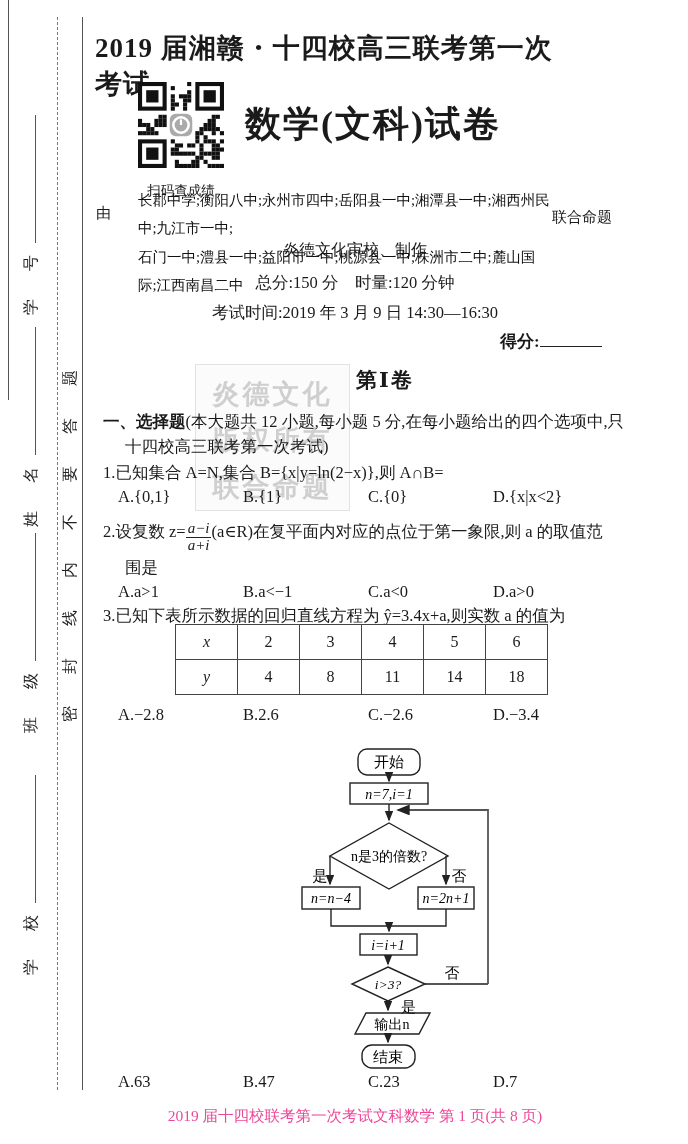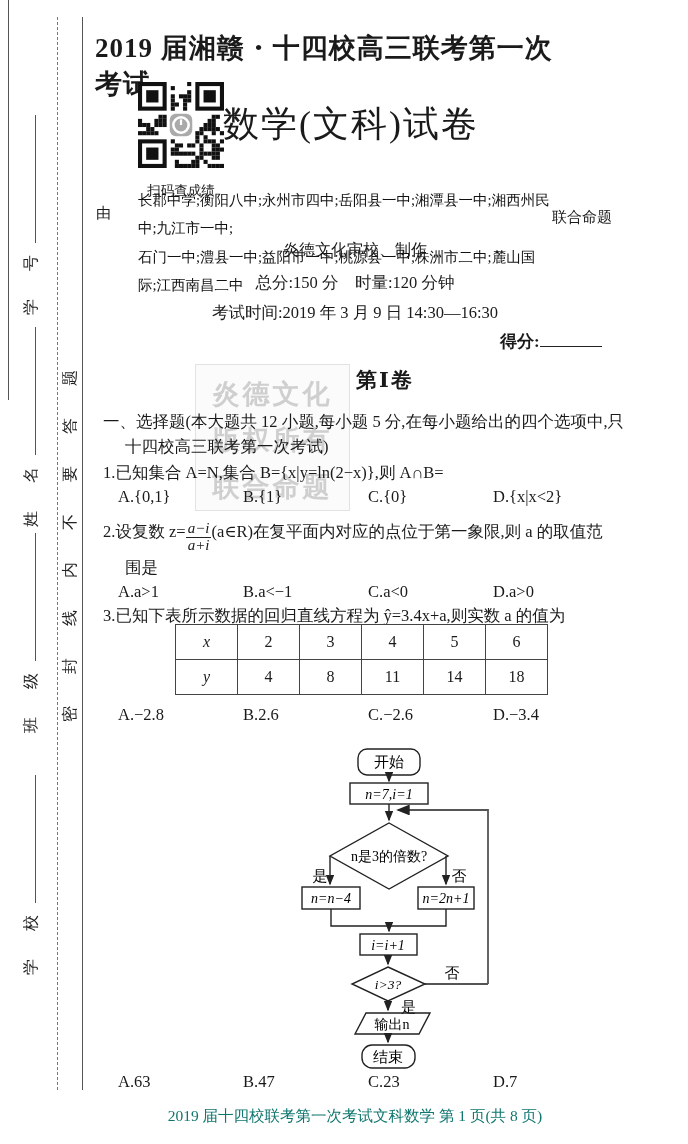--- a/index.html
+++ b/index.html
@@ -14,46 +14,46 @@
   .v-field{position:absolute;left:-70px;width:200px;height:24px;transform:rotate(-90deg);
            display:flex;align-items:baseline;gap:6px;font-size:16px;letter-spacing:6px;color:#222;}
   .v-field .blank{flex:1;border-bottom:1.2px solid #555;height:1.05em;letter-spacing:0;}
   .v-seal{position:absolute;left:-128px;top:518px;width:400px;height:24px;transform:rotate(-90deg);
           font-size:16px;letter-spacing:32px;text-align:center;color:#222;white-space:nowrap;}
   
   .title{position:absolute;left:95px;top:30px;width:480px;text-align:left;
          font-size:27px;font-weight:bold;letter-spacing:1px;}
   .qr-wrap{position:absolute;left:135px;top:82px;width:92px;text-align:center;}
   .qr-cap{font-size:13.5px;margin-top:10px;font-family:"Liberation Sans","DejaVu Sans",sans-serif;color:#222;}
-  .subject{position:absolute;left:223px;top:100px;width:300px;font-size:36px;font-weight:normal;letter-spacing:2px;}
+  .subject{position:absolute;left:223px;top:100px;width:300px;font-size:36px;font-weight:bold;letter-spacing:2px;text-align:center;}
   .by{position:absolute;left:96px;top:204px;font-size:15px;}
   .schools{position:absolute;left:138px;top:186px;width:412px;font-size:14.5px;line-height:1.95;color:#111;}
   .joint{position:absolute;left:552px;top:208px;font-size:15px;}
   .center520{position:absolute;left:95px;width:520px;text-align:center;}
   .producer{top:240px;font-size:16px;font-weight:normal;}
   .scoreline{top:272px;font-size:16.5px;}
   .timeline{top:302px;font-size:16.5px;}
   .score{position:absolute;left:500px;top:329px;font-size:17px;font-weight:bold;}
   .score .blank{display:inline-block;width:62px;border-bottom:1.3px solid #222;height:1em;vertical-align:baseline;}
   .part{position:absolute;left:95px;top:366px;width:580px;text-align:center;font-size:21px;font-weight:bold;letter-spacing:2px;}
   
   .wm{position:absolute;left:195px;top:364px;width:155px;height:147px;border:1px solid #e2e2e2;background:#fbfbfb;
       text-align:center;color:#cfcfcf;font-weight:bold;font-size:27px;letter-spacing:3px;line-height:1.72;padding-top:6px;box-sizing:border-box;}
   
   .qtext{position:absolute;font-size:16.5px;line-height:1.5;white-space:nowrap;}
-  .sec-label{font-weight:normal;}
+  .sec-label{font-weight:bold;}
   .opt{position:absolute;font-size:16.5px;white-space:nowrap;}
   .c1{left:118px;} .c2{left:243px;} .c3{left:368px;} .c4{left:493px;}
   .frac{display:inline-block;text-align:left;vertical-align:-0.85em;line-height:1.02;font-style:italic;font-size:15px;}
   .frac .num{display:block;border-bottom:1.1px solid #222;padding:0 2px;}
   .frac .den{display:block;padding:0 2px;}
   table.q3{position:absolute;left:175px;top:624px;border-collapse:collapse;}
   table.q3 td{width:61px;height:34px;border:1.2px solid #444;text-align:center;font-size:16px;padding:0;}
   table.q3 td.hd{font-style:italic;}
-  .footer{position:absolute;left:95px;top:1106px;width:520px;text-align:center;font-size:15.5px;color:#0f766e;}
+  .footer{position:absolute;left:95px;top:1106px;width:520px;text-align:center;font-size:15.5px;color:#ec4899;}
   svg text{font-family:"Liberation Serif","DejaVu Serif",serif;}
 </style>
 </head>
 <body>
 
 <div id="page">
 
   <div class="edge-line"></div>
   <div class="dash-line"></div>
   <div class="solid-line"></div>

